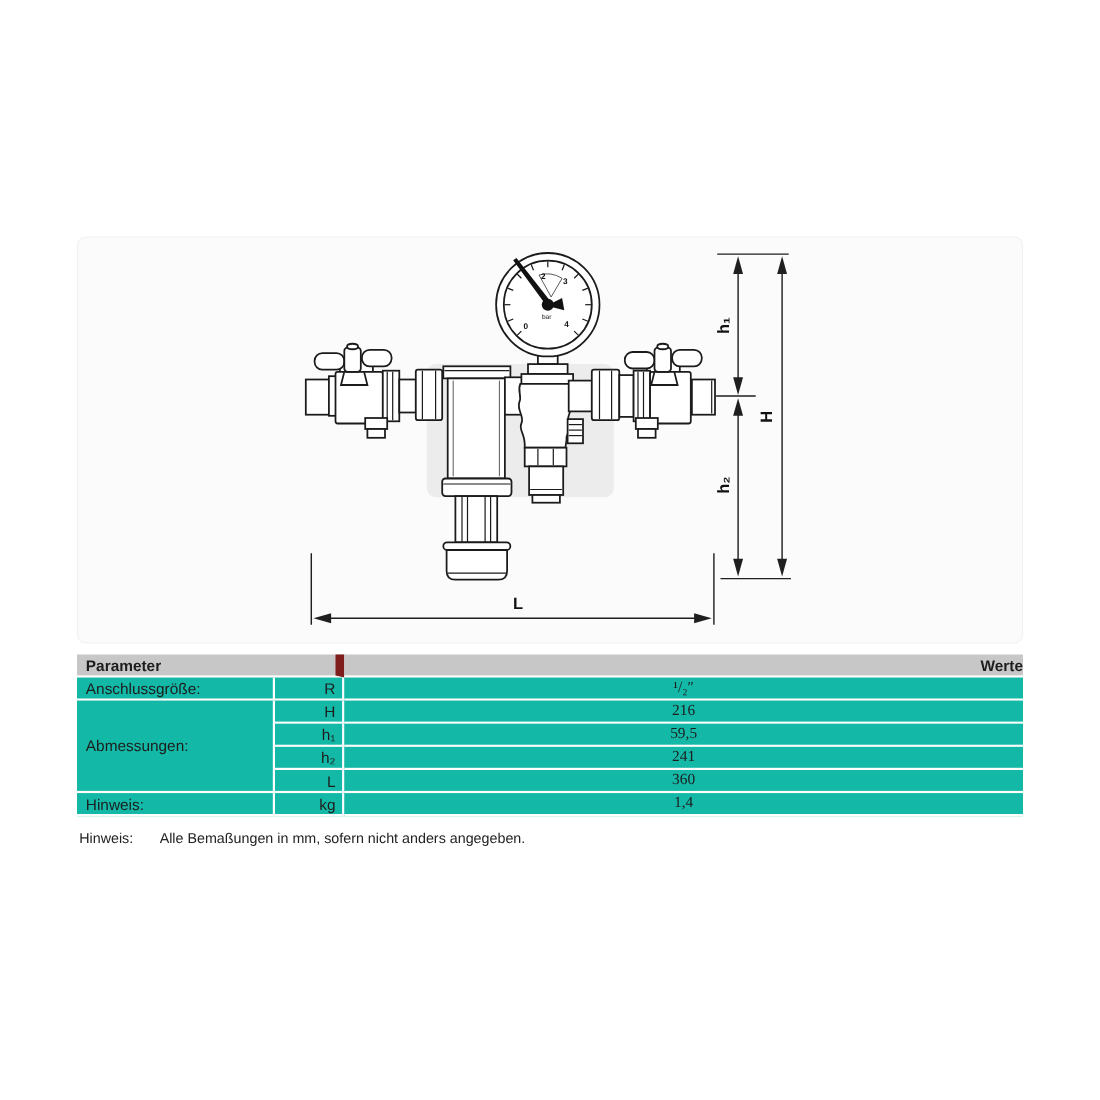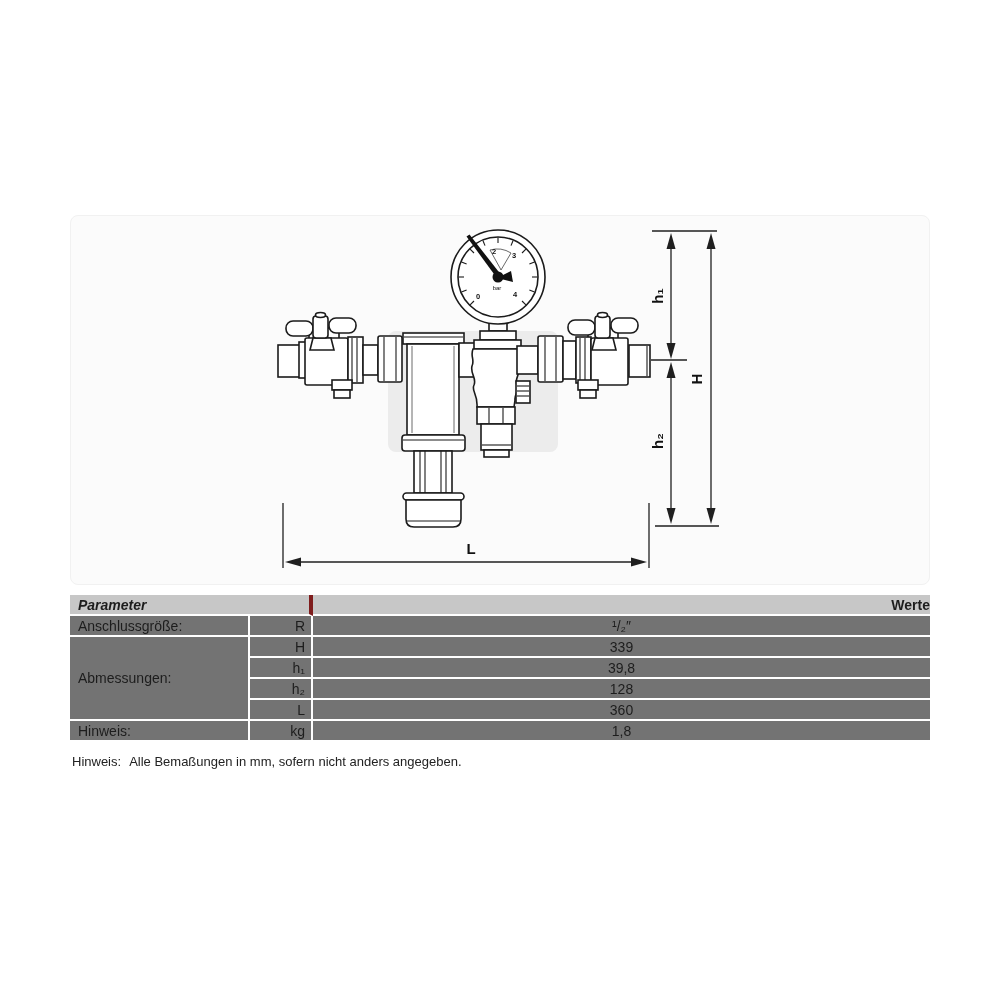--- a/index.html
+++ b/index.html
@@ -8,31 +8,31 @@
 
   
   .panel{position:absolute;left:70px;top:215px;width:858px;height:368px;
          background:#fbfbfb;border:1px solid #f1f1f1;border-radius:8px;}
   .panel svg{position:absolute;left:-1px;top:-1px;}
 
   
   .spec{position:absolute;left:70px;top:595px;width:860px;}
   table{border-collapse:separate;border-spacing:0;width:860px;table-layout:fixed;}
   th,td{height:19px;font-size:14px;vertical-align:middle;
-        border-bottom:2px solid #fff;background:#737373;padding:0;}
+        border-bottom:2px solid #fff;background:#14b8a6;padding:0;}
   thead th{background:#c7c7c7;font-weight:bold;}
-  th.c-param{text-align:left;padding-left:8px;border-right:4px solid #7f1d1d;font-style:italic;}
+  th.c-param{text-align:left;padding-left:8px;border-right:8px solid #7f1d1d;}
   th.c-val{text-align:right;}
   td.lbl{text-align:left;padding-left:8px;border-right:2px solid #fff;}
   td.sym{text-align:right;padding-right:6px;border-right:2px solid #fff;}
-  td.val{text-align:center;}
+  td.val{text-align:center;font-family:Liberation Serif, serif;}
 
   
   .footnote{position:absolute;left:72px;top:754px;font-size:13px;color:#222;}
-  .footnote .note-text{margin-left:8px;}
+  .footnote .note-text{margin-left:24px;}
 
   
   .p{fill:#ffffff;stroke:#1b1b1b;stroke-width:1.6;}
   .ln{stroke:#1b1b1b;stroke-width:1.1;fill:none;}
   .thin{stroke:#444;stroke-width:.8;fill:none;}
   .dimln{stroke:#1f1f1f;stroke-width:1.3;fill:none;}
   .arr{fill:#1f1f1f;stroke:none;}
   .dimtxt{font:bold 15px "Liberation Sans",sans-serif;fill:#111;}
   .gtxt{font:bold 7.5px "Liberation Sans",sans-serif;fill:#111;text-anchor:middle;}
   .gunit{font:6px "Liberation Sans",sans-serif;fill:#111;text-anchor:middle;}
@@ -220,38 +220,38 @@
       </thead>
       <tbody>
         <tr>
           <td class="lbl">Anschlussgröße:</td>
           <td class="sym">R</td>
           <td class="val">¹/₂″</td>
         </tr>
         <tr>
           <td class="lbl" rowspan="4">Abmessungen:</td>
           <td class="sym">H</td>
-          <td class="val">339</td>
+          <td class="val">216</td>
         </tr>
         <tr>
           <td class="sym">h₁</td>
-          <td class="val">39,8</td>
+          <td class="val">59,5</td>
         </tr>
         <tr>
           <td class="sym">h₂</td>
-          <td class="val">128</td>
+          <td class="val">241</td>
         </tr>
         <tr>
           <td class="sym">L</td>
           <td class="val">360</td>
         </tr>
         <tr>
           <td class="lbl">Hinweis:</td>
           <td class="sym">kg</td>
-          <td class="val">1,8</td>
+          <td class="val">1,4</td>
         </tr>
       </tbody>
     </table>
   </div>
 
   <div class="footnote">
     <span class="note-label">Hinweis:</span><span class="note-text">Alle Bemaßungen in mm, sofern nicht anders angegeben.</span>
   </div>
 
 </div>

